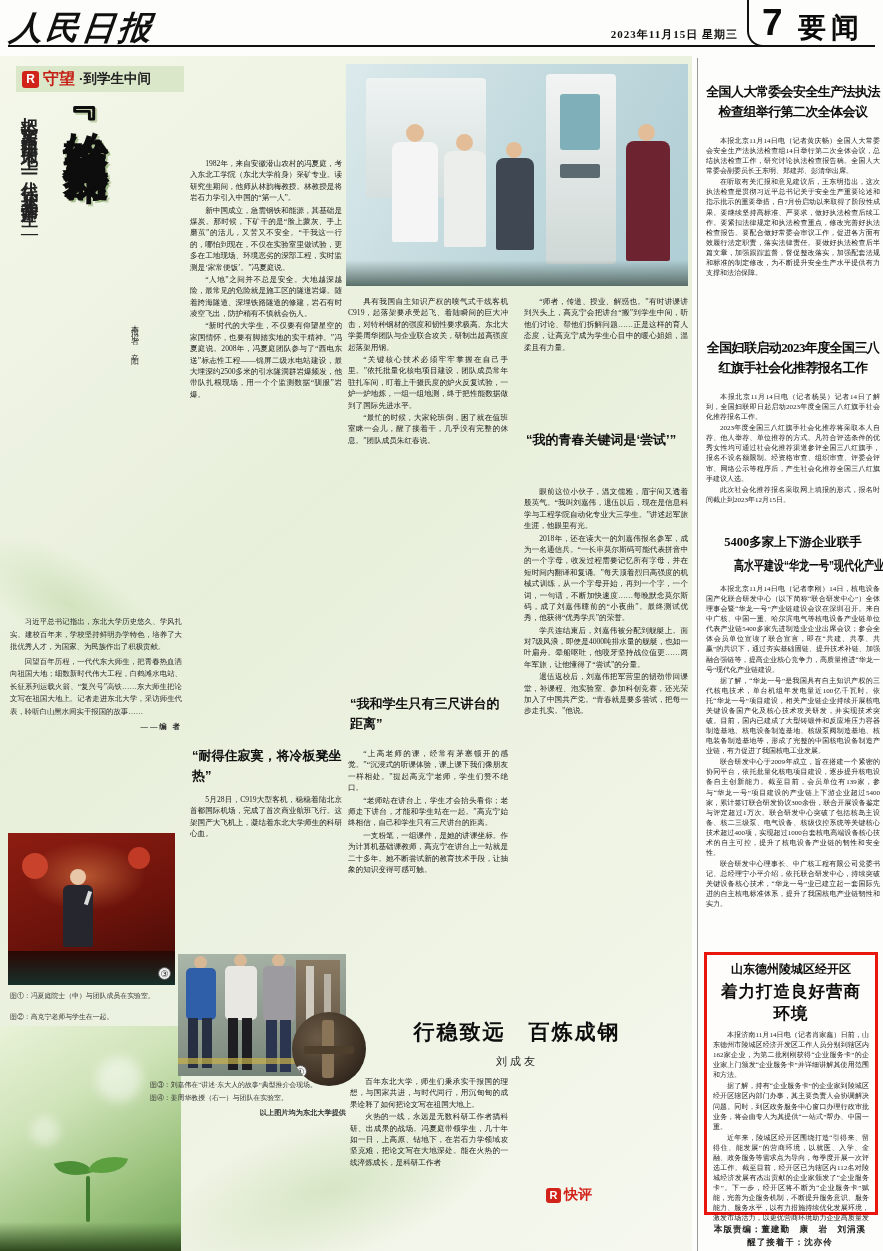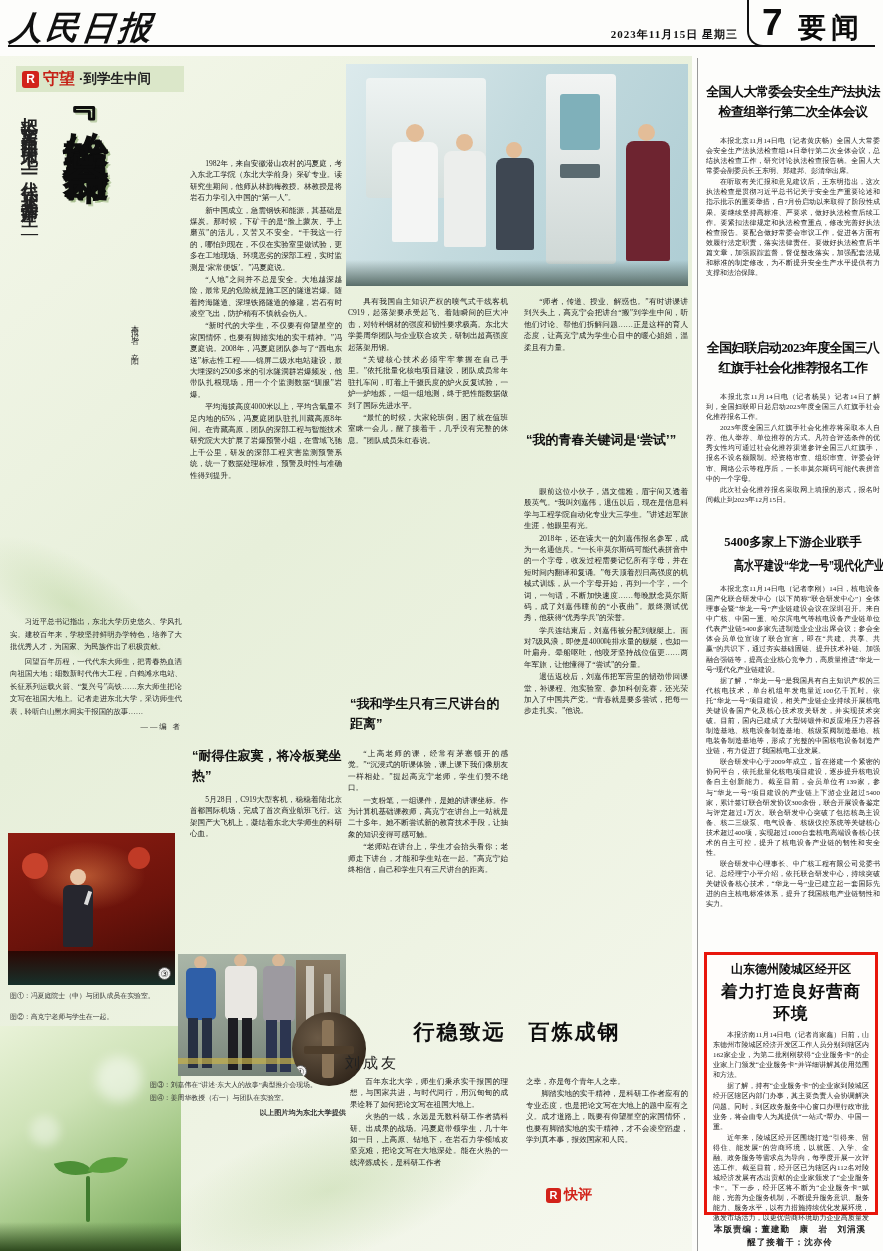--- a/index.html
+++ b/index.html
@@ -23,32 +23,32 @@
         font:bold 12px/17px "Liberation Sans",sans-serif;text-align:center;flex:0 0 auto}
   .bname{font-family:"Liberation Sans",sans-serif;font-weight:bold;font-size:16px;color:#c52015}
   .bsuffix{font-family:"Liberation Sans",sans-serif;font-weight:bold;font-size:13.5px;color:#222}
   .vert{writing-mode:vertical-rl;text-orientation:upright}
   .kicker{font-weight:bold;font-size:17px;letter-spacing:4px;color:#222}
   .bigtitle{font-family:"Liberation Sans",sans-serif;font-weight:bold;font-size:46px;letter-spacing:3px;
             color:#0d0d0d;text-shadow:2px 2px 0 rgba(140,170,110,.5)}
   .vbyline{font-size:8px;letter-spacing:4px;color:#333}
   .ednote{font-size:7.4px;line-height:1.7;text-align:justify;color:#2a2a2a}
   .ednote p{text-indent:2em;margin-bottom:2px}
-  .ednote .sign{text-align:right;text-indent:0;font-weight:normal;letter-spacing:2px}
+  .ednote .sign{text-align:right;text-indent:0;font-weight:bold;letter-spacing:2px}
   .qhead{font-family:"Liberation Sans",sans-serif;font-weight:bold;font-size:14px;line-height:1.55;color:#111}
   .sub{font-family:"Liberation Sans",sans-serif;font-weight:bold;font-size:13px;line-height:1.5;color:#111}
   .bt{font-size:7.6px;line-height:1.5;text-align:justify;overflow:hidden;color:#1c1c1c}
   .bt p{text-indent:2em;margin-bottom:1px}
   .bt p.noind{text-indent:0}
   .cap{font-size:6.9px;line-height:1.55;color:#333;text-align:justify}
   .credit{font-size:7.2px;color:#333;text-align:right;font-weight:bold}
   
   .qtitle{font-family:"Liberation Sans",sans-serif;font-weight:bold;font-size:21px;letter-spacing:2px;
           text-align:center;color:#0d0d0d}
-  .qauthor{font-size:15px;text-align:left;letter-spacing:3px;color:#222}
+  .qauthor{font-size:11px;text-align:center;letter-spacing:3px;color:#222}
   .kpbadge{display:flex;align-items:center;gap:3px}
   .kpname{font-family:"Liberation Sans",sans-serif;font-weight:bold;font-size:14px;color:#d2231a}
   
   .vdiv{background:#9a9a9a;width:1px}
   .rhead{font-weight:bold;font-size:13px;letter-spacing:-0.6px;line-height:1.5;text-align:center;color:#0d0d0d}
   .rbt{font-size:7px;line-height:1.44;text-align:justify;overflow:hidden;color:#1c1c1c}
   .rbt p{text-indent:2em;margin-bottom:1px}
   .rkicker{font-weight:bold;font-size:12.5px;text-align:center;color:#0d0d0d}
   .rbig{text-align:center;white-space:nowrap;overflow:visible}
   .rbig span{display:inline-block;font-family:"Liberation Sans",sans-serif;font-weight:bold;font-size:13.5px;
@@ -118,21 +118,20 @@
     <div class="shape" style="left:56px;top:132px;width:34px;height:20px;background:#4c8f36;border-radius:0 100% 0 100%;transform:rotate(-18deg)"></div>
     <div class="shape" style="left:90px;top:128px;width:36px;height:22px;background:#5ca03f;border-radius:100% 0 100% 0;transform:rotate(14deg)"></div>
     <div class="shape" style="left:0;top:196px;width:181px;height:29px;background:linear-gradient(rgba(46,74,30,0),#2e4a1e)"></div>
   </div>
 
   <div class="abs bt" style="left:190px;top:158px;width:152px;height:582px">
     <p>1982年，来自安徽潜山农村的冯夏庭，考入东北工学院（东北大学前身）采矿专业。读研究生期间，他师从林韵梅教授。林教授是将岩石力学引入中国的“第一人”。</p>
     <p>新中国成立，急需钢铁和能源，其基础是煤炭。那时候，下矿干的是“脸上蒙灰、手上磨茧”的活儿，又苦又不安全。“干我这一行的，哪怕到现在，不仅在实验室里做试验，更多在工地现场、环境恶劣的深部工程，实时监测是‘家常便饭’。”冯夏庭说。</p>
     <p>“人地”之间并不总是安全。大地越深越险，最常见的危险就是施工区的隧道岩爆。随着跨海隧道、深埋铁路隧道的修建，岩石有时凌空飞出，防护稍有不慎就会伤人。</p>
     <p>“新时代的大学生，不仅要有仰望星空的家国情怀，也要有脚踏实地的实干精神。”冯夏庭说。2008年，冯夏庭团队参与了“西电东送”标志性工程——锦屏二级水电站建设，最大埋深约2500多米的引水隧洞群岩爆频发，他带队扎根现场，用一个个监测数据“驯服”岩爆。</p>
-    <p>平均海拔高度4000米以上，平均含氧量不足内地的65%，冯夏庭团队驻扎川藏高原8年间。在青藏高原，团队的深部工程与智能技术研究院大大扩展了岩爆预警小组，在雪域飞驰上千公里，研发的深部工程灾害监测预警系统，统一了数据处理标准，预警及时性与准确性得到提升。</p>
   </div>
   <div class="abs sub" style="left:192px;top:746px;width:150px">“耐得住寂寞，将冷板凳坐热”</div>
   <div class="abs bt" style="left:190px;top:794px;width:152px;height:156px">
     <p>5月28日，C919大型客机，稳稳着陆北京首都国际机场，完成了首次商业航班飞行。这架国产大飞机上，凝结着东北大学师生的科研心血。</p>
   </div>
 
   <div class="abs photo" style="left:178px;top:954px;width:168px;height:122px;background:linear-gradient(170deg,#aab6a8 0%,#8a968a 60%,#6f7d72 100%)">
     <div class="shape" style="left:118px;top:6px;width:44px;height:96px;background:linear-gradient(#8a7a63,#5f5243)"></div>
     <div class="shape" style="left:128px;top:12px;width:8px;height:84px;background:#cfcabf"></div>
     <div class="shape" style="left:146px;top:20px;width:7px;height:70px;background:#b8b2a4"></div>
@@ -173,22 +172,22 @@
   </div>
 
   <div class="abs bt" style="left:348px;top:296px;width:160px;height:392px">
     <p>具有我国自主知识产权的喷气式干线客机C919，起落架要承受起飞、着陆瞬间的巨大冲击，对特种钢材的强度和韧性要求极高。东北大学姜周华团队与企业联合攻关，研制出超高强度起落架用钢。</p>
     <p>“关键核心技术必须牢牢掌握在自己手里。”依托批量化核电项目建设，团队成员常年驻扎车间，盯着上千摄氏度的炉火反复试验，一炉一炉地炼，一组一组地测，终于把性能数据做到了国际先进水平。</p>
     <p>“最忙的时候，大家轮班倒，困了就在值班室眯一会儿，醒了接着干，几乎没有完整的休息。”团队成员朱红春说。</p>
   </div>
   <div class="abs sub" style="left:350px;top:694px;width:158px">“我和学生只有三尺讲台的距离”</div>
   <div class="abs bt" style="left:348px;top:748px;width:160px;height:256px">
     <p>“上高老师的课，经常有茅塞顿开的感觉。”“沉浸式的听课体验，课上课下我们像朋友一样相处。”提起高克宁老师，学生们赞不绝口。</p>
+    <p>“老师站在讲台上，学生才会抬头看你；老师走下讲台，才能和学生站在一起。”高克宁始终相信，自己和学生只有三尺讲台的距离。</p>
     <p>一支粉笔，一组课件，是她的讲课坐标。作为计算机基础课教师，高克宁在讲台上一站就是二十多年。她不断尝试新的教育技术手段，让抽象的知识变得可感可触。</p>
-    <p>“老师站在讲台上，学生才会抬头看你；老师走下讲台，才能和学生站在一起。”高克宁始终相信，自己和学生只有三尺讲台的距离。</p>
   </div>
 
   <div class="abs bt" style="left:524px;top:296px;width:164px;height:128px">
     <p>“师者，传道、授业、解惑也。”有时讲课讲到兴头上，高克宁会把讲台“搬”到学生中间，听他们讨论、帮他们拆解问题……正是这样的育人态度，让高克宁成为学生心目中的暖心姐姐，温柔且有力量。</p>
   </div>
   <div class="abs sub" style="left:526px;top:430px;width:162px">“我的青春关键词是‘尝试’”</div>
   <div class="abs bt" style="left:524px;top:486px;width:164px;height:518px">
     <p>眼前这位小伙子，温文儒雅，眉宇间又透着股英气。“我叫刘嘉伟，退伍以后，现在是信息科学与工程学院自动化专业大三学生。”讲述起军旅生涯，他眼里有光。</p>
     <p>2018年，还在读大一的刘嘉伟报名参军，成为一名通信兵。“一长串莫尔斯码可能代表拼音中的一个字母，收发过程需要记忆所有字母，并在短时间内翻译和复诵。”每天顶着烈日高强度的机械式训练，从一个字母开始，再到一个字，一个词，一句话，不断加快速度……每晚默念莫尔斯码，成了刘嘉伟睡前的“小夜曲”。最终测试优秀，他获得“优秀学兵”的荣誉。</p>
     <p>学兵连结束后，刘嘉伟被分配到舰艇上。面对7级风浪，即使是4000吨排水量的舰艇，也如一叶扁舟。晕船呕吐，他咬牙坚持战位值更……两年军旅，让他懂得了“尝试”的分量。</p>
@@ -199,41 +198,37 @@
     <div class="shape" style="left:30px;top:8px;width:12px;height:58px;background:#8a7458;border-radius:3px"></div>
     <div class="shape" style="left:12px;top:34px;width:50px;height:8px;background:#4e3e2c;border-radius:2px"></div>
     <div class="nb" style="left:2px;bottom:8px">①</div>
   </div>
   <div class="abs qtitle" style="left:345px;top:1018px;width:344px">行稳致远　百炼成钢</div>
   <div class="abs qauthor" style="left:345px;top:1054px;width:344px">刘成友</div>
   <div class="abs bt" style="left:350px;top:1076px;width:158px;height:106px">
     <p>百年东北大学，师生们秉承实干报国的理想，与国家共进，与时代同行，用沉甸甸的成果诠释了如何把论文写在祖国大地上。</p>
     <p>火热的一线，永远是无数科研工作者搞科研、出成果的战场。冯夏庭带领学生，几十年如一日，上高原、钻地下，在岩石力学领域攻坚克难，把论文写在大地深处。能在火热的一线淬炼成长，是科研工作者</p>
   </div>
-  <div class="abs bt" style="left:526px;top:1076px;width:162px;height:106px">
-    <p class="noind">之幸，亦是每个青年人之幸。</p>
-    <p>脚踏实地的实干精神，是科研工作者应有的专业态度，也是把论文写在大地上的题中应有之义。成才道路上，既要有仰望星空的家国情怀，也要有脚踏实地的实干精神，才不会凌空蹈虚，学到真本事，报效国家和人民。</p>
-  </div>
   <div class="abs kpbadge" style="left:546px;top:1186px">
     <span class="rbox" style="width:15px;height:15px;line-height:15px;font-size:11px">R</span>
     <span class="kpname">快评</span>
   </div>
 
   <div class="abs vdiv" style="left:697px;top:58px;height:1193px"></div>
 
   <div class="abs rhead" style="left:706px;top:82px;width:174px">全国人大常委会安全生产法执法检查组举行第二次全体会议</div>
   <div class="abs rbt" style="left:706px;top:136px;width:174px;height:186px">
     <p>本报北京11月14日电（记者黄庆畅）全国人大常委会安全生产法执法检查组14日举行第二次全体会议，总结执法检查工作，研究讨论执法检查报告稿。全国人大常委会副委员长王东明、郑建邦、彭清华出席。</p>
     <p>在听取有关汇报和意见建议后，王东明指出，这次执法检查是贯彻习近平总书记关于安全生产重要论述和指示批示的重要举措，自7月份启动以来取得了阶段性成果。要继续坚持高标准、严要求，做好执法检查后续工作。要紧扣法律规定和执法检查重点，修改完善好执法检查报告。要配合做好常委会审议工作，促进各方面有效履行法定职责，落实法律责任。要做好执法检查后半篇文章，加强跟踪监督，督促整改落实，加强配套法规和标准的制定修改，为不断提升安全生产水平提供有力支撑和法治保障。</p>
   </div>
 
   <div class="abs rhead" style="left:706px;top:338px;width:174px">全国妇联启动2023年度全国三八红旗手社会化推荐报名工作</div>
   <div class="abs rbt" style="left:706px;top:392px;width:174px;height:122px">
     <p>本报北京11月14日电（记者杨昊）记者14日了解到，全国妇联即日起启动2023年度全国三八红旗手社会化推荐报名工作。</p>
-    <p>2023年度全国三八红旗手社会化推荐将采取本人自荐、他人举荐、单位推荐的方式。凡符合评选条件的优秀女性均可通过社会化推荐渠道参评全国三八红旗手，报名不设名额限制。经资格审查、组织审查、评委会评审、网络公示等程序后，一长串莫尔斯码可能代表拼音中的一个字母。</p>
+    <p>2023年度全国三八红旗手社会化推荐将采取本人自荐、他人举荐、单位推荐的方式。凡符合评选条件的优秀女性均可通过社会化推荐渠道参评全国三八红旗手，报名不设名额限制。经资格审查、组织审查、评委会评审、网络公示等程序后，产生社会化推荐全国三八红旗手建议人选。</p>
     <p>此次社会化推荐报名采取网上填报的形式，报名时间截止到2023年12月15日。</p>
   </div>
 
   <div class="abs rkicker" style="left:706px;top:534px;width:174px">5400多家上下游企业联手</div>
   <div class="abs rbig" style="left:706px;top:556px;width:174px">
     <span>高水平建设“华龙一号”现代化产业链</span>
   </div>
   <div class="abs rbt" style="left:706px;top:584px;width:174px;height:362px">
     <p>本报北京11月14日电（记者李刚）14日，核电设备国产化联合研发中心（以下简称“联合研发中心”）全体理事会暨“华龙一号”产业链建设会议在深圳召开。来自中广核、中国一重、哈尔滨电气等核电设备产业链单位代表产业链5400多家先进制造业企业出席会议；参会全体会员单位宣读了联合宣言，即在“共建、共享、共赢”的共识下，通过夯实基础固链、提升技术补链、加强融合强链等，提高企业核心竞争力，高质量推进“华龙一号”现代化产业链建设。</p>
     <p>据了解，“华龙一号”是我国具有自主知识产权的三代核电技术，单台机组年发电量近100亿千瓦时。依托“华龙一号”项目建设，相关产业链企业持续开展核电关键设备国产化及核心技术攻关研发，并实现技术突破。目前，国内已建成了大型铸锻件和反应堆压力容器制造基地、核电设备制造基地、核级泵阀制造基地、核电装备制造基地等，形成了完整的中国核电设备制造产业链，有力促进了我国核电工业发展。</p>

